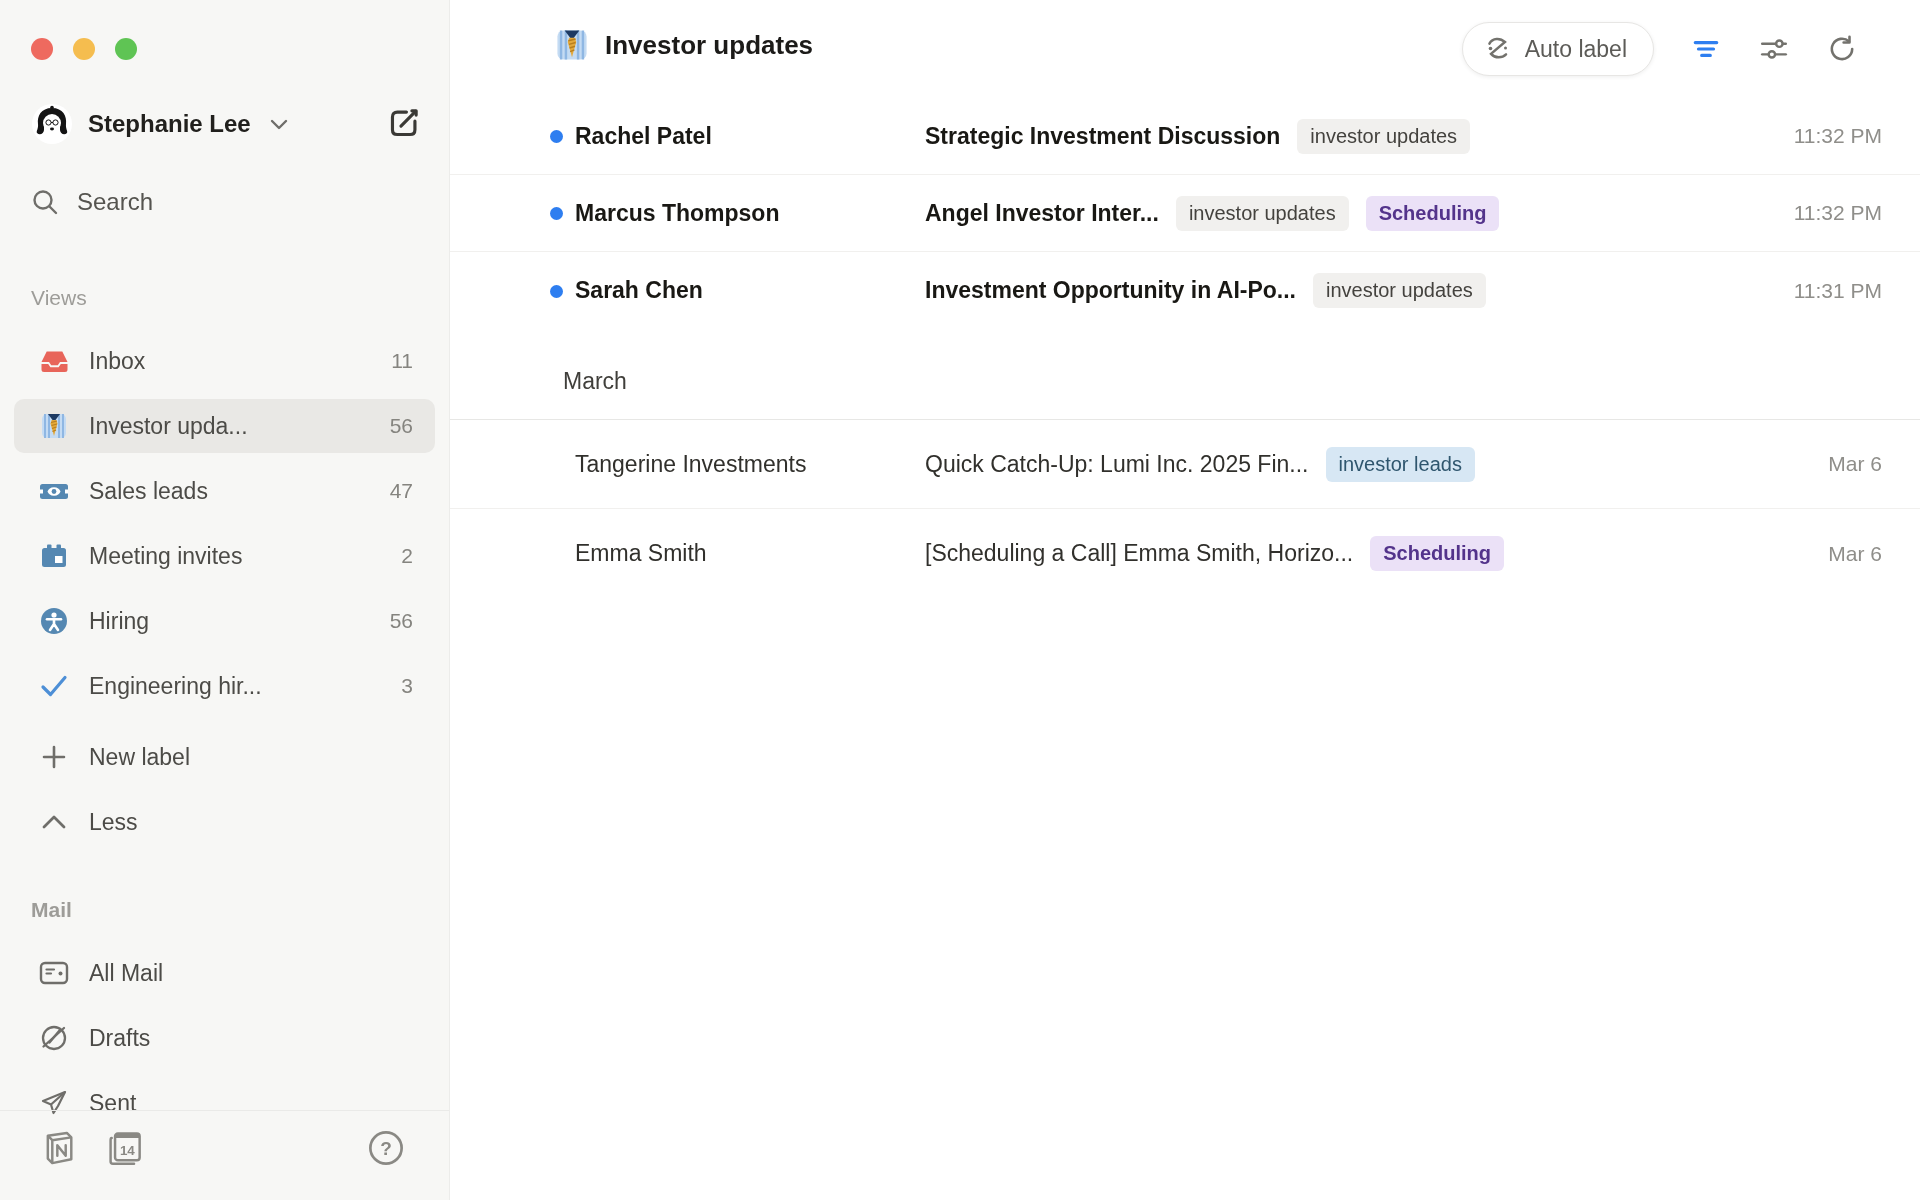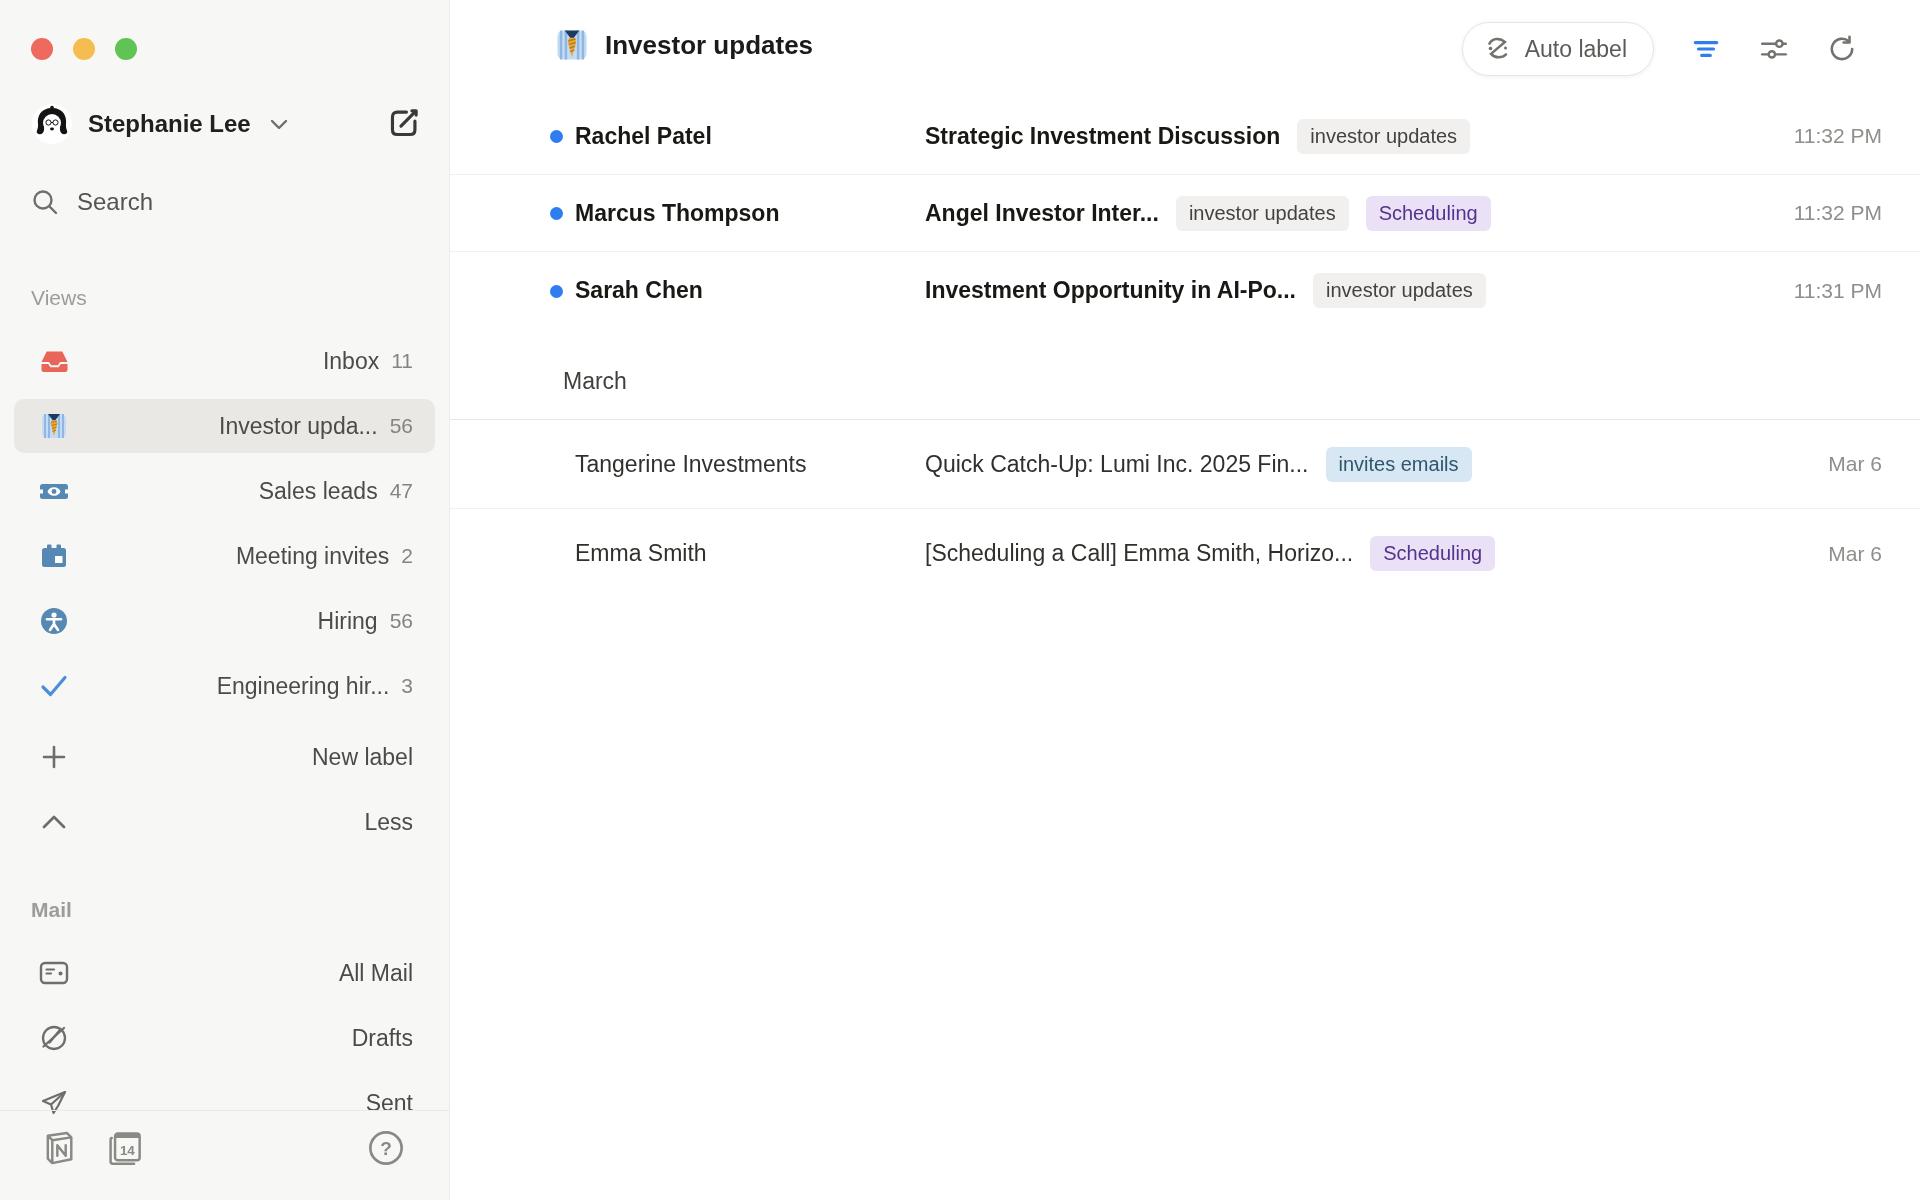--- a/index.html
+++ b/index.html
@@ -26,21 +26,21 @@
 
   .section-label { font-size:21px; color:#9d9c98; padding-left:31px; }
   .views-label { position:absolute; top:286px; }
   .mail-label  { position:absolute; top:898px;font-weight:bold; }
 
   .nav { position:absolute; left:14px; right:14px; }
   .nav-views { top:334px; }
   .nav-extra { top:730px; }
   .nav-mail  { top:946px; }
   .nav-item { height:54px; margin-bottom:11px; display:flex; align-items:center;
-    border-radius:10px; padding:0 22px 0 25px; cursor:default;text-align:right; }
+    border-radius:10px; padding:0 22px 0 25px; cursor:default; }
   .nav-item.selected { background:#e9e8e5; }
   .nav-icon { width:30px; height:28px; flex:0 0 30px; display:flex; align-items:center; justify-content:center; }
   .nav-text { font-size:23px; color:#4c4b47; margin-left:20px; white-space:nowrap;
     overflow:hidden; flex:1 1 auto; }
   .nav-count { font-size:21px; color:#85847f; margin-left:12px; }
 
   .sidebar-footer { position:absolute; left:0; right:0; top:1110px; border-top:1px solid #eaeae8; height:90px; }
   .footer-icons { position:absolute; top:18px; left:42px; right:44px; display:flex; align-items:center; gap:30px; }
   .footer-spacer { flex:1 1 auto; }
 
@@ -68,21 +68,21 @@
     border-radius:50%; background:#2e7ef0; }
   .sender { flex:0 0 350px; font-size:23px; white-space:nowrap; overflow:hidden; }
   .row.unread .sender { font-weight:700; color:#191814; }
   .row.read .sender { font-weight:400; color:#31302c; }
   .subject-wrap { flex:1 1 auto; display:flex; align-items:center; gap:17px; min-width:0; }
   .subject { font-size:23px; white-space:nowrap; }
   .row.unread .subject { font-weight:600; color:#191814; }
   .row.read .subject { font-weight:400; color:#31302c; }
   .badge { font-size:20px; font-weight:500; padding:6px 13px; border-radius:6px; white-space:nowrap; }
   .badge.gray   { background:#f1f0ee; color:#44423e; }
-  .badge.purple { background:#ebe1f7; color:#53338b; }
+  .badge.purple { background:#ebe1f7; color:#53338b;font-weight:bold; }
   .badge.blue   { background:#d7e7f4; color:#2f566e; }
   .time { flex:0 0 auto; margin-left:20px; font-size:21px; color:#8f8e8a; }
 
   .month-header { height:91px; padding:14px 66px 0 113px; display:flex; align-items:center;
     border-bottom:1px solid #e7e7e5; }
   .month-title { font-size:23px; color:#403f3b; }
   .march-row { height:89px; }
 
   svg { display:block; }
 </style>
@@ -368,21 +368,21 @@
     </div>
 
     <div class="month-header">
       <span class="month-title">March</span>
     </div>
 
     <div class="row read bordered march-row">
       <span class="sender">Tangerine Investments</span>
       <span class="subject-wrap">
         <span class="subject">Quick Catch-Up: Lumi Inc. 2025 Fin...</span>
-        <span class="badge blue">invites emails</span>
+        <span class="badge blue">investor leads</span>
       </span>
       <span class="time">Mar 6</span>
     </div>
 
     <div class="row read march-row">
       <span class="sender">Emma Smith</span>
       <span class="subject-wrap">
         <span class="subject">[Scheduling a Call] Emma Smith, Horizo...</span>
         <span class="badge purple">Scheduling</span>
       </span>

